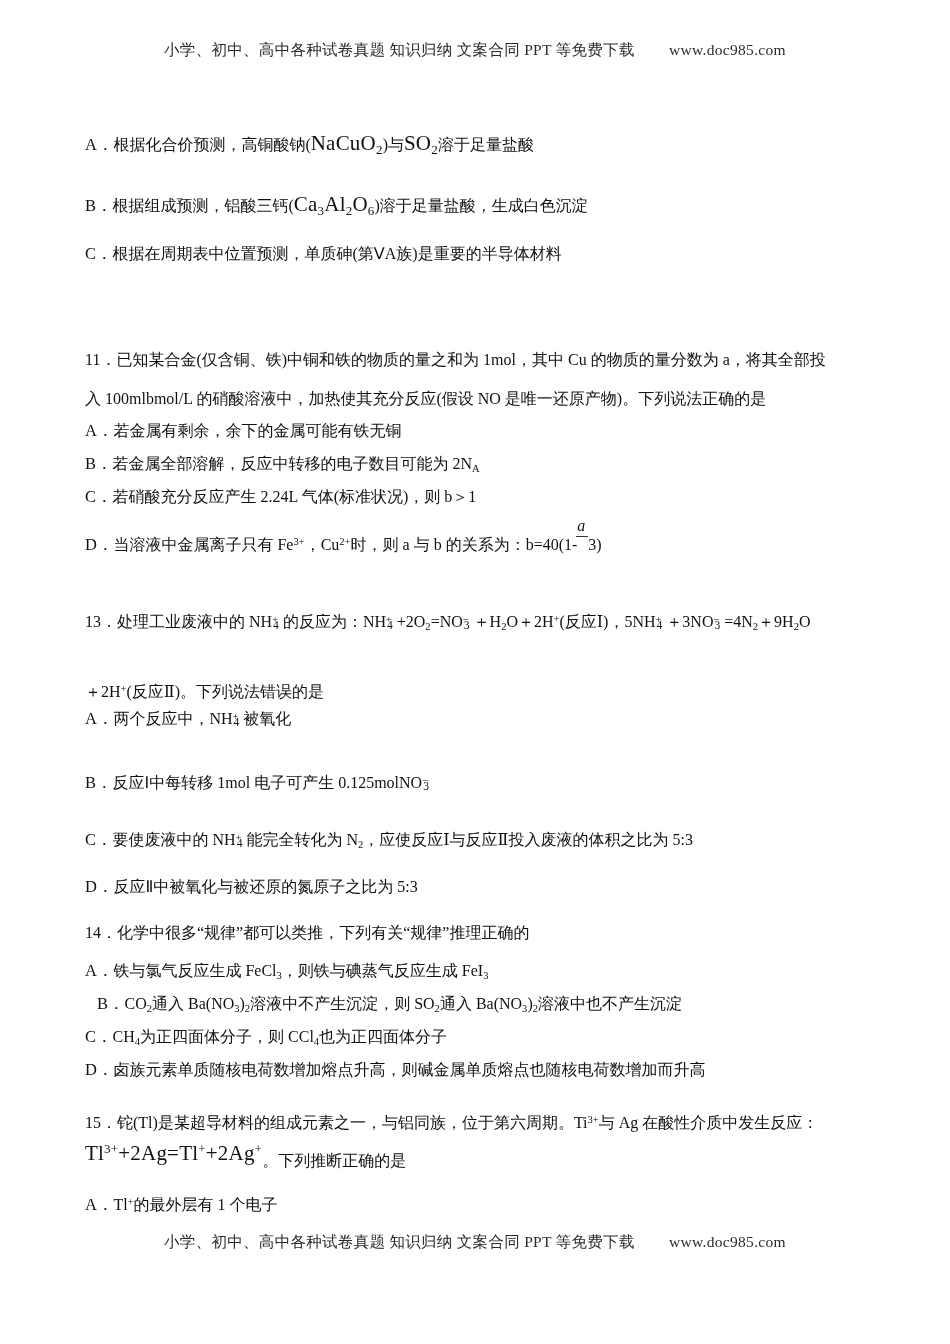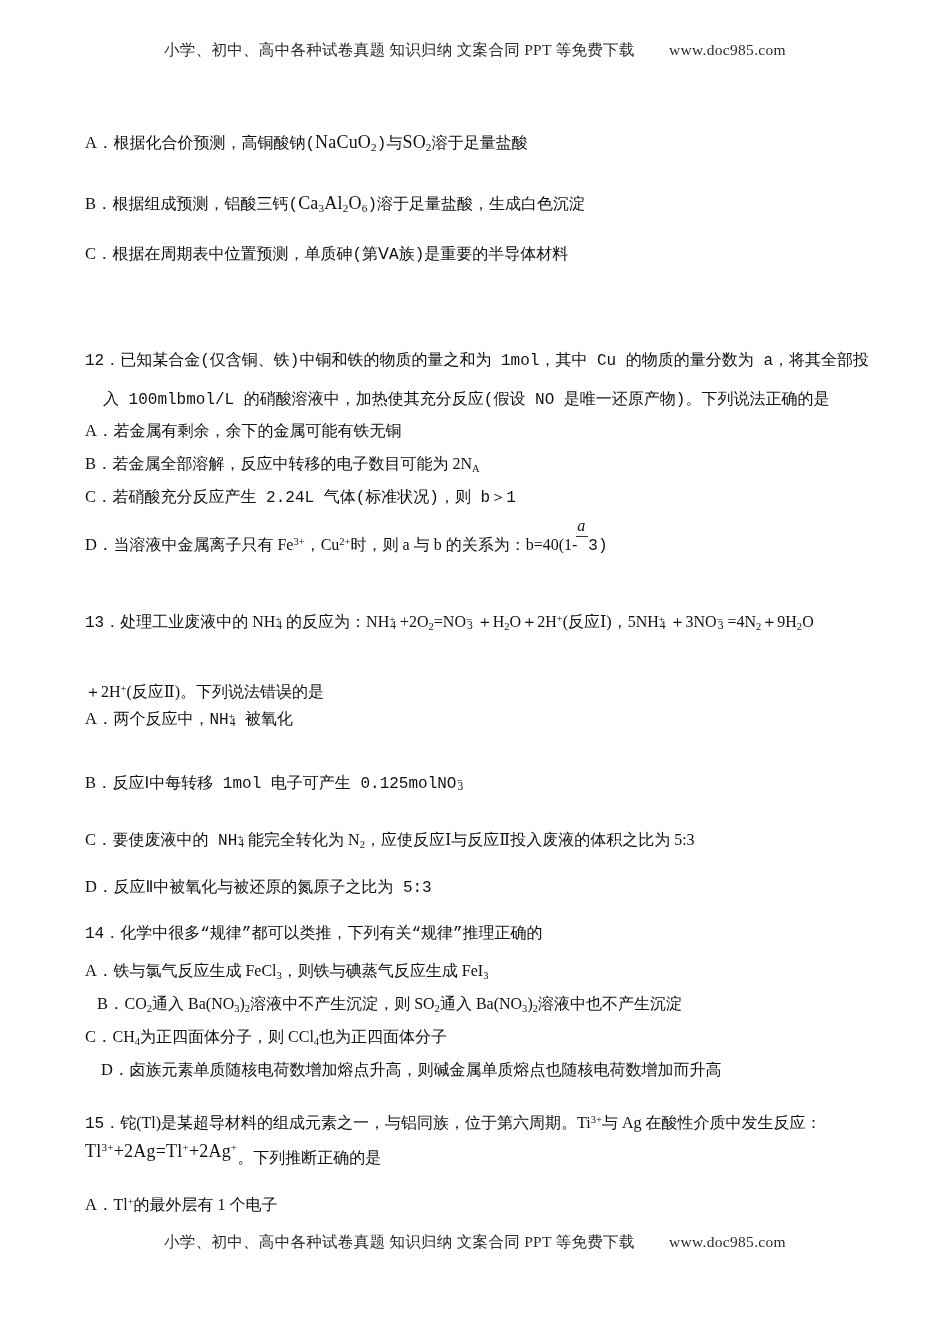--- a/index.html
+++ b/index.html
@@ -46,26 +46,26 @@
     font-size: 16.5px;
     line-height: 1;
     color: #111;
     white-space: nowrap;
     font-family: "Liberation Serif", "DejaVu Serif", serif;
   }
   .opt-label {
     display: inline-block;
     font-family: "Liberation Serif", "DejaVu Serif", serif;
   }
-  .cn { font-family: Liberation Mono, monospace; font-size: 16px; }
+  .cn { font-family: Liberation Serif, serif; font-size: 16px; }
 
   
   .formula-big {
     font-family: "Liberation Serif", "DejaVu Serif", serif;
-    font-size: 18px;
+    font-size: 21px;
     letter-spacing: 0.2px;
   }
   .formula-big sub {
     font-size: 0.62em;
     vertical-align: -0.28em;
   }
   .formula-big sup {
     font-size: 0.62em;
     vertical-align: 0.55em;
   }
@@ -136,23 +136,23 @@
   <div class="line" style="left:85px; top:194px;">
     <span class="opt-label">B．</span><span class="cn">根据组成预测，铝酸三钙(</span><span class="formula-big">Ca<sub>3</sub>Al<sub>2</sub>O<sub>6</sub></span><span class="cn">)溶于足量盐酸，生成白色沉淀</span>
   </div>
 
   <div class="line" style="left:85px; top:246px;">
     <span class="opt-label">C．</span><span class="cn">根据在周期表中位置预测，单质砷(第ⅤA族)是重要的半导体材料</span>
   </div>
 
 
   <div class="line" style="left:85px; top:352px;">
-    <span class="cn">12．</span><span class="cn">已知某合金(仅含铜、铁)中铜和铁的物质的量之和为 1mol，其中 Cu 的物质的量分数为 a，将其全部投</span>
-  </div>
-  <div class="line" style="left:103px; top:391px;">
+    <span class="cn">11．</span><span class="cn">已知某合金(仅含铜、铁)中铜和铁的物质的量之和为 1mol，其中 Cu 的物质的量分数为 a，将其全部投</span>
+  </div>
+  <div class="line" style="left:85px; top:391px;">
     <span class="cn">入 100mlbmol/L 的硝酸溶液中，加热使其充分反应(假设 NO 是唯一还原产物)。下列说法正确的是</span>
   </div>
 
   <div class="line" style="left:85px; top:423px;">
     <span class="opt-label">A．</span><span class="cn">若金属有剩余，余下的金属可能有铁无铜</span>
   </div>
   <div class="line" style="left:85px; top:456px;">
     <span class="opt-label">B．</span><span class="cn fml">若金属全部溶解，反应中转移的电子数目可能为 2N<sub>A</sub></span>
   </div>
   <div class="line" style="left:85px; top:489px;">
@@ -190,21 +190,21 @@
   </div>
   <div class="line" style="left:85px; top:963px;">
     <span class="opt-label">A．</span><span class="cn fml">铁与氯气反应生成 FeCl<sub>3</sub>，则铁与碘蒸气反应生成 FeI<sub>3</sub></span>
   </div>
   <div class="line" style="left:85px; top:996px;margin-left:12px;">
     <span class="opt-label">B．</span><span class="cn fml">CO<sub>2</sub>通入 Ba(NO<sub>3</sub>)<sub>2</sub>溶液中不产生沉淀，则 SO<sub>2</sub>通入 Ba(NO<sub>3</sub>)<sub>2</sub>溶液中也不产生沉淀</span>
   </div>
   <div class="line" style="left:85px; top:1029px;">
     <span class="opt-label">C．</span><span class="cn fml">CH<sub>4</sub>为正四面体分子，则 CCl<sub>4</sub>也为正四面体分子</span>
   </div>
-  <div class="line" style="left:85px; top:1062px;margin-left:16px;">
+  <div class="line" style="left:85px; top:1062px;">
     <span class="opt-label">D．</span><span class="cn">卤族元素单质随核电荷数增加熔点升高，则碱金属单质熔点也随核电荷数增加而升高</span>
   </div>
 
   <div class="line" style="left:85px; top:1095px;margin-top:20px;">
     <span class="cn">15．</span><span class="cn fml">铊(Tl)是某超导材料的组成元素之一，与铝同族，位于第六周期。Ti<sup>3+</sup>与 Ag 在酸性介质中发生反应：</span>
   </div>
 
   <div class="line" style="left:85px; top:1142px;">
     <span class="formula-big">Tl<sup>3+</sup>+2Ag=Tl<sup>+</sup>+2Ag<sup>+</sup></span><span class="cn" style="position:relative; top:6px;">。下列推断正确的是</span>
   </div>

